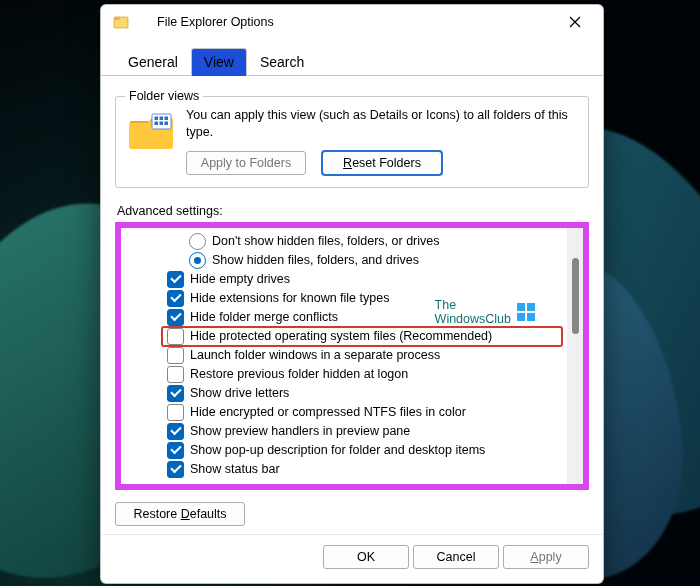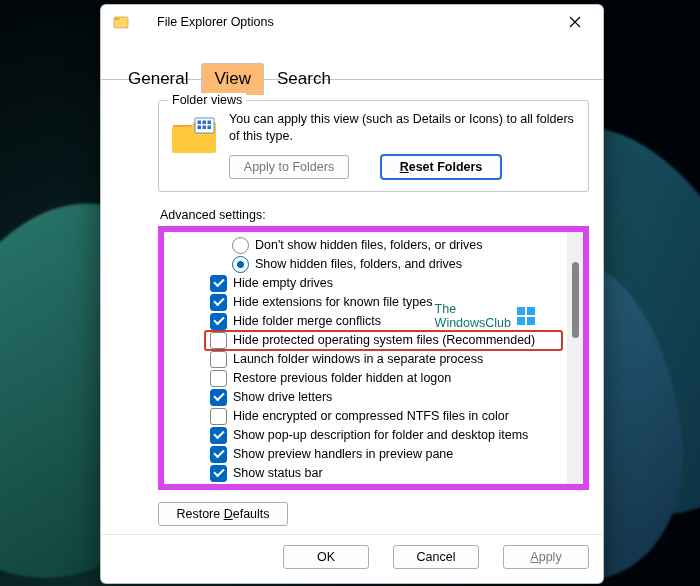--- a/index.html
+++ b/index.html
@@ -32,38 +32,38 @@
   }
   .titlebar{
     display:flex;align-items:center;height:34px;padding:0 6px 0 12px;gap:20px;
   }
   .titlebar-icon{width:16px;height:16px;margin-right:8px;}
   .titlebar-title{flex:1;font-size:12.5px;color:#000;}
   .close-btn{width:44px;height:30px;display:flex;align-items:center;justify-content:center;border-radius:4px;}
   .close-btn svg{width:12px;height:12px;}
   
   .tabs{display:flex;align-items:flex-end;padding:8px 14px 0 14px;border-bottom:1px solid var(--tab-border);gap:0;}
-  .tab{padding:5px 12px 6px 12px;border:1px solid transparent;border-bottom:none;font-size:17px;color:#000;position:relative;top:16px;cursor:default;}
-  .tab.active{border-color:var(--tab-border);background:#fdba74;border-top-left-radius:3px;border-top-right-radius:3px;}
+  .tab{padding:5px 12px 6px 12px;border:1px solid transparent;border-bottom:none;font-size:14px;color:#000;position:relative;top:1px;cursor:default;}
+  .tab.active{border-color:var(--tab-border);background:#1d4ed8;border-top-left-radius:3px;border-top-right-radius:3px;}
   .tab:not(.active){color:#000;}
   
-  .content{flex:1;padding:12px 14px 0 14px;overflow:hidden;display:flex;flex-direction:column;margin-left:43px;}
+  .content{flex:1;padding:12px 14px 0 14px;overflow:hidden;display:flex;flex-direction:column;}
   
   .groupbox{border:1px solid var(--group-border);border-radius:3px;padding:10px 12px 12px 12px;position:relative;margin:8px 0 12px 0;}
   .groupbox-title{position:absolute;top:-8px;left:9px;background:#fff;padding:0 4px;font-size:12.5px;}
   .folder-views-body{display:flex;gap:12px;align-items:flex-start;}
   .folder-icon{width:46px;height:40px;flex:0 0 auto;margin-top:4px;}
   .fv-text{font-size:12.5px;line-height:1.35;margin-bottom:10px;}
-  .fv-buttons{display:flex;gap:32px;}
+  .fv-buttons{display:flex;gap:16px;}
   .btn{
     min-width:120px;height:24px;border:1px solid var(--btn-border);background:var(--btn-bg);
     font-family:inherit;font-size:12.5px;padding:0 12px;border-radius:3px;cursor:default;
   }
   .btn[disabled]{color:var(--muted);}
-  .btn.focused{outline:2px solid var(--highlight-border);outline-offset:-1px;font-weight:bold;}
+  .btn.focused{outline:2px solid var(--highlight-border);outline-offset:-1px;}
   .btn u{text-decoration:underline;}
   
   .adv-label{font-size:12.5px;margin:4px 0 4px 2px;}
   .adv-box{
     flex:1;border:6px solid #d946ef;background:#fff;min-height:0;display:flex;position:relative;
   }
   .adv-list{flex:1;overflow:hidden;padding:4px 0;}
   .adv-scroll{width:16px;background:#f0f0f0;display:flex;flex-direction:column;align-items:center;padding:2px 0;position:relative;}
   .adv-scroll-thumb{width:7px;height:76px;background:#858585;border-radius:4px;margin-top:28px;}
   
@@ -87,21 +87,21 @@
   
   .watermark{
     position:absolute;right:48px;top:70px;display:flex;align-items:center;gap:6px;
     font-size:12.5px;color:#0f766e;pointer-events:none;
   }
   .watermark .wm-logo{width:18px;height:18px;}
   .watermark .wm-text{line-height:1.15;}
   
   .restore-row{display:flex;justify-content:flex-start;padding:12px 0 8px 0;}
   .bottom-buttons{
-    display:flex;justify-content:flex-end;gap:24px;padding:10px 14px 14px 14px;border-top:1px solid #e6e6e6;
+    display:flex;justify-content:flex-end;gap:4px;padding:10px 14px 14px 14px;border-top:1px solid #e6e6e6;
   }
   .bottom-buttons .btn{min-width:86px;}
 </style>
 </head>
 <body>
 
 <div class="bg-shape leaf1"></div>
 <div class="bg-shape leaf2"></div>
 <div class="bg-shape leaf3"></div>
 
@@ -193,25 +193,25 @@
           <div class="row indent1">
             <span class="cb checked"></span>
             <span>Show drive letters</span>
           </div>
           <div class="row indent1">
             <span class="cb"></span>
             <span>Hide encrypted or compressed NTFS files in color</span>
           </div>
           <div class="row indent1">
             <span class="cb checked"></span>
+            <span>Show preview handlers in preview pane</span>
+          </div>
+          <div class="row indent1">
+            <span class="cb checked"></span>
             <span>Show pop-up description for folder and desktop items</span>
-          </div>
-          <div class="row indent1">
-            <span class="cb checked"></span>
-            <span>Show preview handlers in preview pane</span>
           </div>
           <div class="row indent1">
             <span class="cb checked"></span>
             <span>Show status bar</span>
           </div>
           <div class="watermark">
           <div class="wm-text">
             <div>The</div>
             <div>WindowsClub</div>
           </div>

